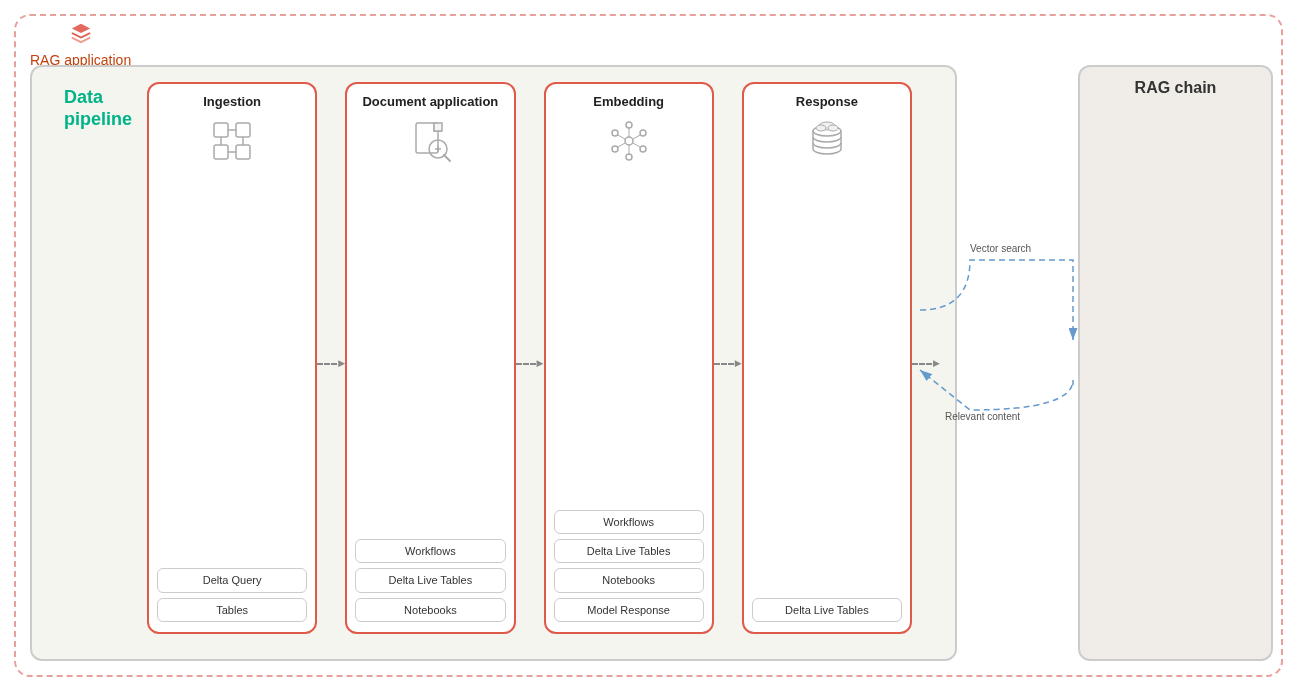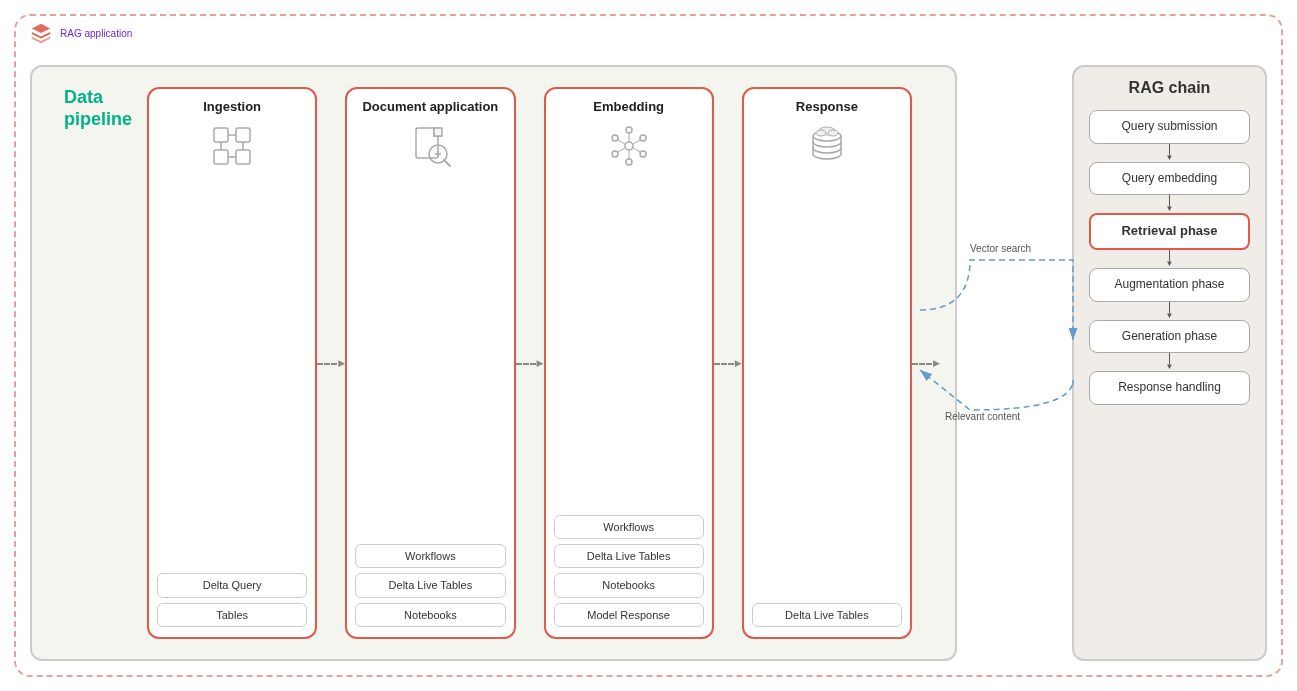--- a/index.html
+++ b/index.html
@@ -12,23 +12,24 @@
       position: relative;
     }
 
     .app-label {
       position: absolute;
       top: 22px;
       left: 30px;
       display: flex;
       align-items: center;
       gap: 8px;
-      font-size: 10px;
-      color: #6d28d9;
+      font-size: 14px;
+      color: #c2410c;
       font-weight: 500;
+      flex-direction: column;
     }
 
     .stack-icon {
       width: 22px;
       height: 22px;
     }
 
     
     .data-pipeline-box {
       position: absolute;
@@ -52,21 +53,20 @@
     }
 
     
     .pipeline-stages {
       position: absolute;
       top: 15px;
       left: 115px;
       right: 15px;
       bottom: 15px;
       display: flex;
-      align-items: center;
       gap: 0px;
     }
 
     .stage-box {
       border: 2px solid #e05a4a;
       border-radius: 12px;
       background: #fff;
       padding: 10px 8px;
       display: flex;
       flex-direction: column;
@@ -136,21 +136,21 @@
       top: 50%;
       transform: translateY(-50%);
       font-size: 9px;
       color: #888;
     }
 
     
     .rag-chain-box {
       position: absolute;
       top: 65px;
-      right: 30px;
+      right: 24px;
       width: 195px;
       bottom: 30px;
       border: 2px solid #ccc;
       border-radius: 12px;
       background: #f0ede8;
     }
 
     .rag-chain-title {
       font-size: 16px;
       font-weight: 700;
@@ -324,40 +324,20 @@
 
     <div class="arrow-dashed"></div>
 
 
   </div>
 </div>
 
 <div class="rag-chain-box">
   <div class="rag-chain-title">RAG chain</div>
 
-  <div class="chain-stages">
-
-    <div class="chain-box">Query submission</div>
-    <div class="chain-arrow"></div>
-
-    <div class="chain-box">Query embedding</div>
-    <div class="chain-arrow"></div>
-
-    <div class="chain-box highlighted">Retrieval phase</div>
-    <div class="chain-arrow"></div>
-
-    <div class="chain-box">Augmentation phase</div>
-    <div class="chain-arrow"></div>
-
-    <div class="chain-box">Generation phase</div>
-    <div class="chain-arrow"></div>
-
-    <div class="chain-box">Response handling</div>
-
-  </div>
 </div>
 
 <svg style="position:absolute;top:0;left:0;width:1297px;height:691px;pointer-events:none;">
 
   <defs>
     <marker id="arrowhead-blue" markerWidth="8" markerHeight="6" refX="8" refY="3" orient="auto">
       <polygon points="0 0, 8 3, 0 6" fill="#6699cc"></polygon>
     </marker>
   </defs>
 

